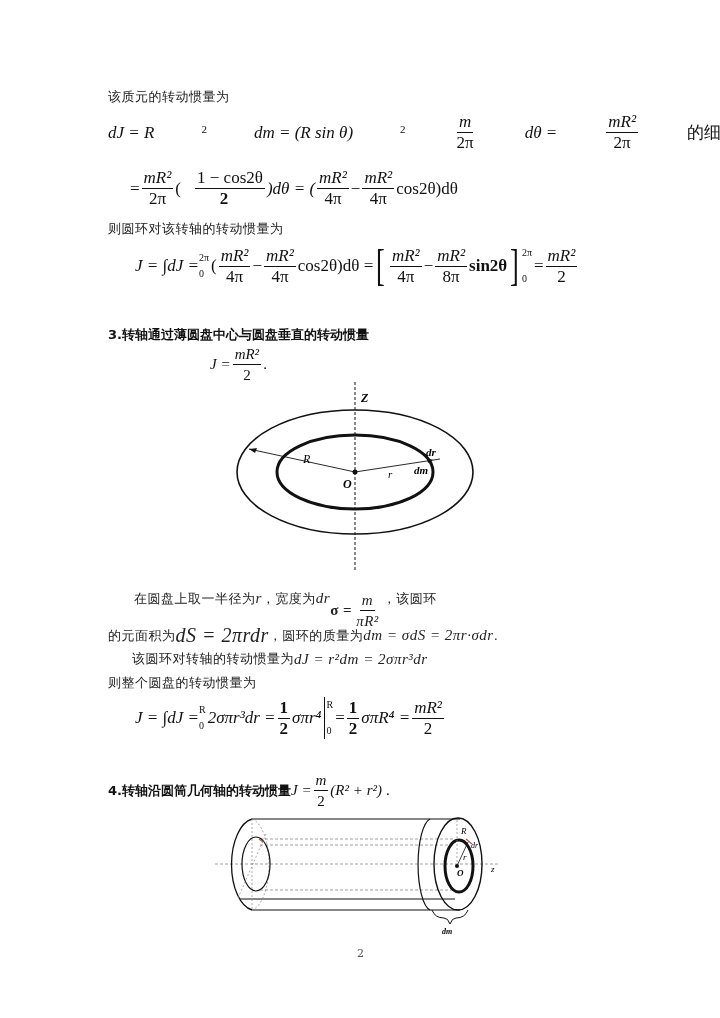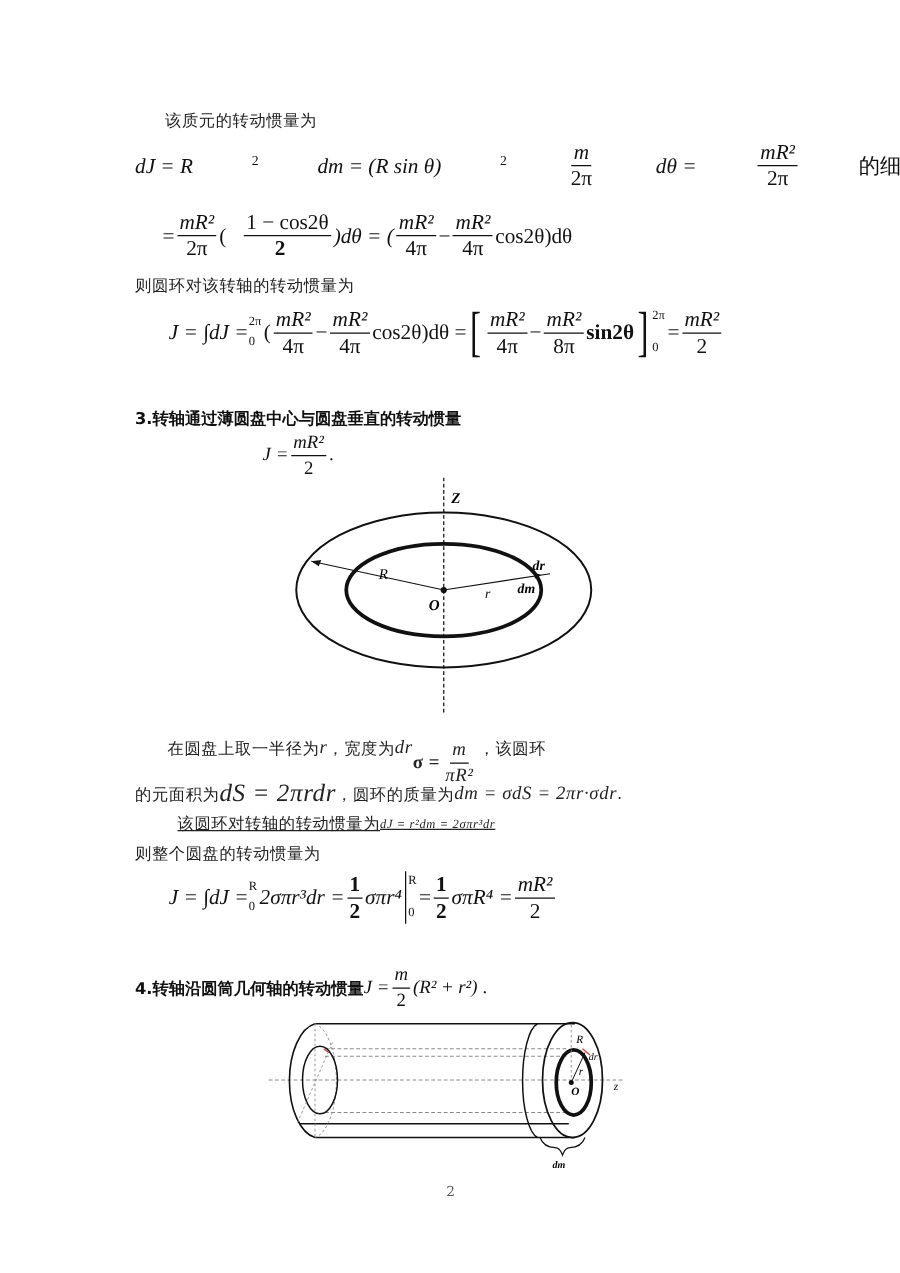--- a/index.html
+++ b/index.html
@@ -18,21 +18,21 @@
     .frac .den { padding: 0 2px; line-height: 20px; }
     .sup { font-size: 11px; vertical-align: super; position: relative; top: -4px; }
     .bracket { font-size: 44px; font-weight: 200; line-height: 1; transform: scaleX(0.6); display: inline-block; }
     .limits { display: inline-flex; flex-direction: column; font-size: 10px; line-height: 16px; margin-right: 2px; }
     .bar { display: inline-block; width: 1px; height: 42px; background: #111; margin: 0 2px; }
     .pagenum { font-size: 11px; color: #555; }
   </style>
 </head>
 <body>
 
-<div class="abs cn" style="left:108px; top:88px;margin-left:24px;">该质元的转动惯量为</div>
+<div class="abs cn" style="left:108px; top:88px;">该质元的转动惯量为</div>
 
 <div class="abs math" style="left:108px; top:112px;gap:47px;">
   <i>dJ = R</i>
     <span class="sup">2</span>
   <i>dm = (R sin θ)</i>
     <span class="sup">2</span>
   <span class="frac">
       <span class="num"><i>m</i></span>
       <span class="den">2π</span>
     </span>
@@ -153,23 +153,23 @@
 </div>
 
 <div class="abs cn" style="left:108px; top:624px; display:flex; align-items:center; white-space:nowrap;">
   <span>的元面积为</span>
   <i class="math" style="font-size:20px; display:inline;">dS = 2πrdr</i>
   <span>，圆环的质量为</span>
   <i class="math" style="font-size:15px; display:inline;">dm = σdS = 2πr·σdr</i>
   <span>.</span>
 </div>
 
-<div class="abs cn" style="left:142px; top:650px; display:flex; align-items:center; white-space:nowrap;text-decoration:underline;">
+<div class="abs cn" style="left:132px; top:650px; display:flex; align-items:center; white-space:nowrap;">
   <span>该圆环对转轴的转动惯量为</span>
-  <i class="math" style="font-size:10px; display:inline;">dJ = r²dm = 2σπr³dr</i>
+  <i class="math" style="font-size:15px; display:inline;">dJ = r²dm = 2σπr³dr</i>
 </div>
 
 <div class="abs cn" style="left:108px; top:674px;">则整个圆盘的转动惯量为</div>
 
 <div class="abs math" style="left:135px; top:697px;">
   <i>J = ∫dJ =</i>
   <span class="limits">
       <span>R</span>
       <span>0</span>
     </span>

